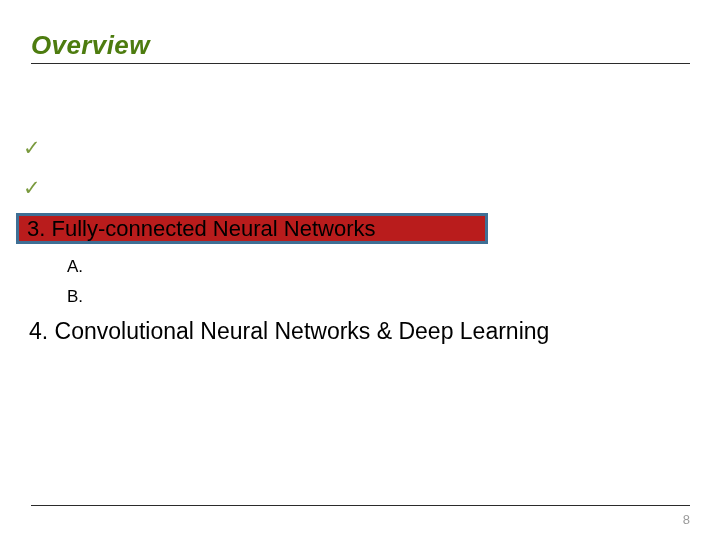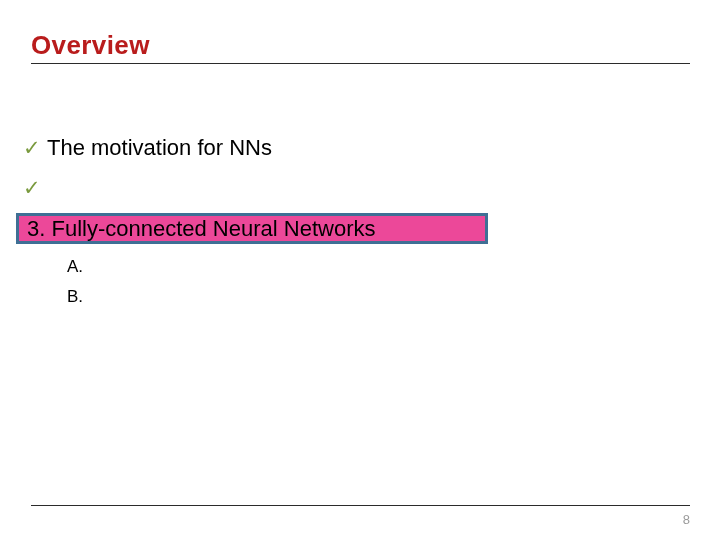--- a/index.html
+++ b/index.html
@@ -19,24 +19,25 @@
     overflow: hidden;
   }
 
   
   .slide-title {
     position: absolute;
     left: 31px;
     top: 31px;
     font-size: 26px;
     font-weight: bold;
-    color: #b91c1c;
+    color: #4d7c0f;
     letter-spacing: 0.4px;
     line-height: 1.1;
     white-space: nowrap;
+    font-style: italic;
   }
   .title-rule {
     position: absolute;
     left: 31px;
     top: 63px;
     width: 659px;
     height: 1px;
     background: #2b2b2b;
   }
 
@@ -74,21 +75,21 @@
 
   
   .boxed-item {
     position: absolute;
     left: 16px;
     top: 85px;
     width: 472px;
     height: 31px;
     box-sizing: border-box;
     border: 3px solid #3F6F95;
-    background: #ec4899;
+    background: #b91c1c;
   }
   .boxed-item-text {
     position: absolute;
     left: 8px;
     top: 50%;
     transform: translateY(-50%);
     font-size: 22px;
     color: #000000;
     white-space: nowrap;
   }
@@ -149,40 +150,40 @@
 <div class="slide">
 
   <div class="slide-title">Overview</div>
 
   <div class="title-rule"></div>
 
   <div class="body-block">
 
     <div class="check-item">
       <span class="check-mark">✓</span>
-      <span class="check-text">The motivation for NNs</span>
     </div>
 
     <div class="check-item">
       <span class="check-mark">✓</span>
     </div>
 
     <div class="boxed-item">
       <span class="boxed-item-text">3. Fully-connected Neural Networks</span>
     </div>
 
     <div class="sub-list">
       <div class="sub-item">
         <span class="sub-marker">A.</span>
       </div>
       <div class="sub-item">
         <span class="sub-marker">B.</span>
       </div>
     </div>
 
+    <div class="numbered-item">4. Convolutional Neural Networks &amp; Deep Learning</div>
 
   </div>
 
   <div class="footer-rule"></div>
 
   <div class="page-number">8</div>
 
 </div>
 
 </body></html>

